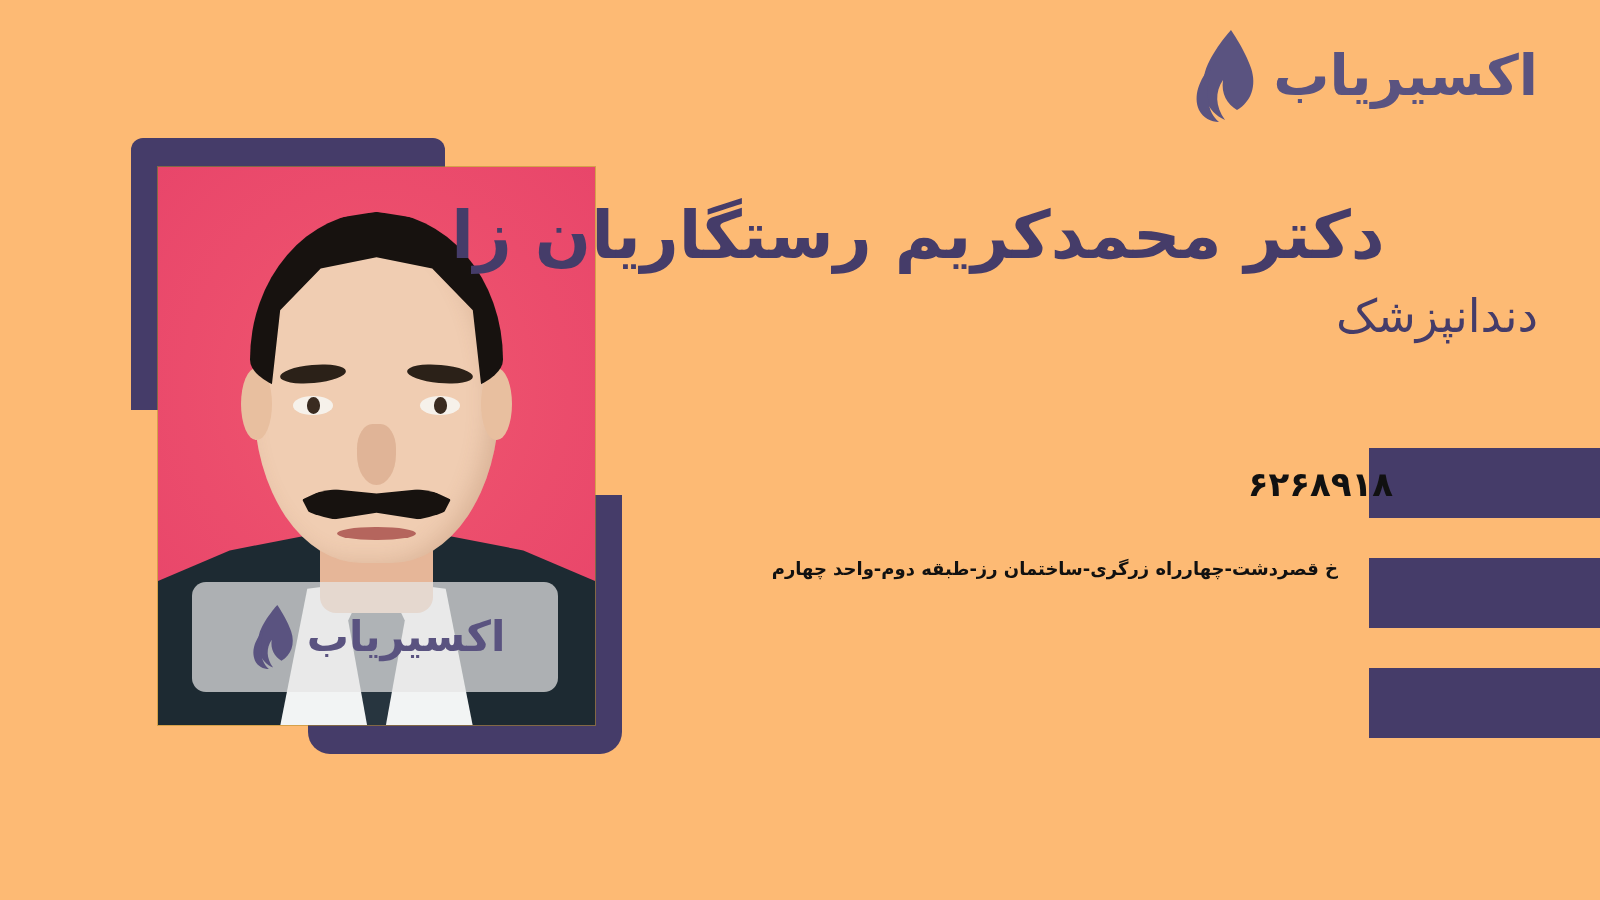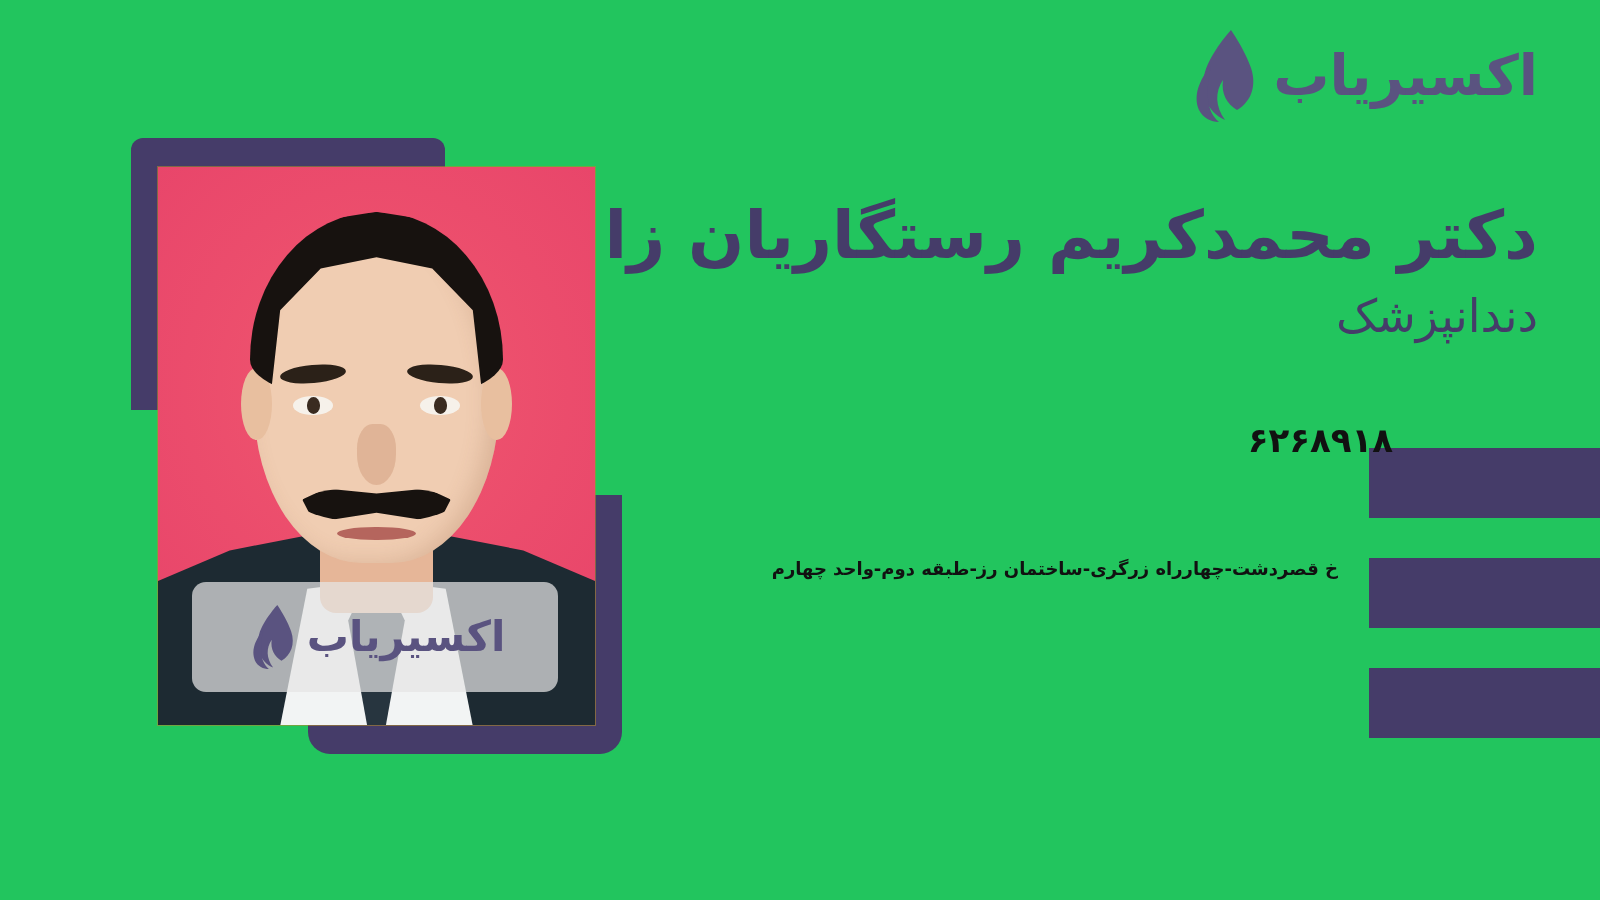--- a/index.html
+++ b/index.html
@@ -11,21 +11,21 @@
     width: 1600px;
     height: 900px;
     background: #e6e6e6;
     font-family: "DejaVu Sans", "Liberation Sans", sans-serif;
     overflow: hidden;
   }
   .canvas {
     position: relative;
     width: 1600px;
     height: 900px;
-    background: #22c55e;
+    background: #fdba74;
     overflow: hidden;
   }
 
   
   .brand {
     position: absolute;
     top: 28px;
     right: 62px;
     display: flex;
     flex-direction: row-reverse;
@@ -266,33 +266,34 @@
     text-align: right;
     direction: rtl;
   }
   .doc-name {
     font-size: 66px;
     font-weight: 700;
     color: #453c69;
     line-height: 1.2;
     white-space: nowrap;
     margin: 0;
+    text-align: center;
   }
   .doc-specialty {
     margin: 14px 0 0 0;
     font-size: 46px;
     color: #453c69;
     line-height: 1.2;
     white-space: nowrap;
     text-align: right;
   }
   .doc-phone {
     position: absolute;
     right: 207px;
-    top: 420px;
+    top: 464px;
     font-size: 34px;
     font-weight: 700;
     color: #111111;
     direction: rtl;
     white-space: nowrap;
   }
   .doc-address {
     position: absolute;
     right: 262px;
     top: 558px;

